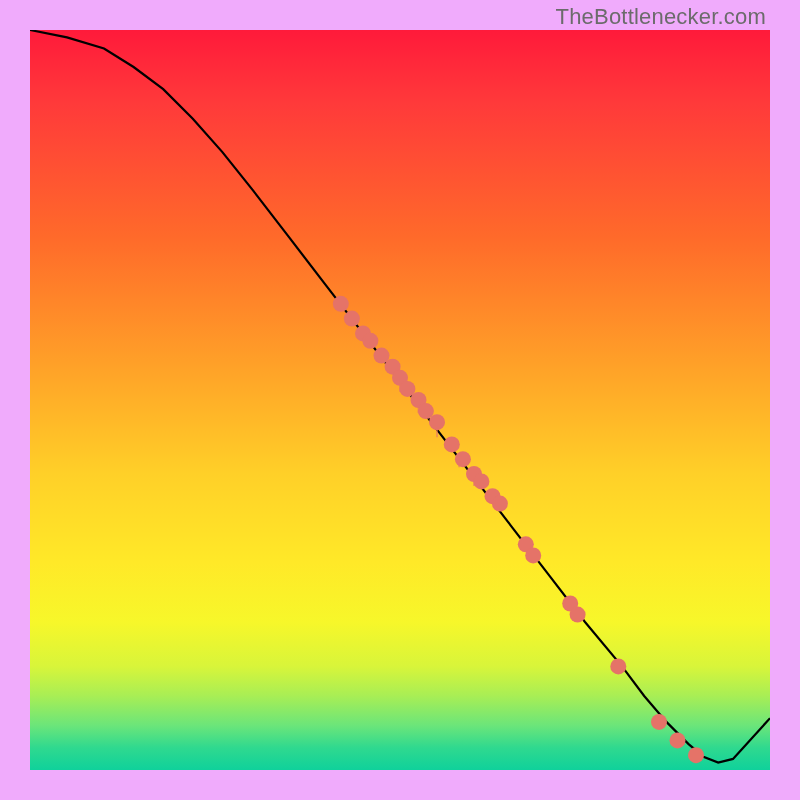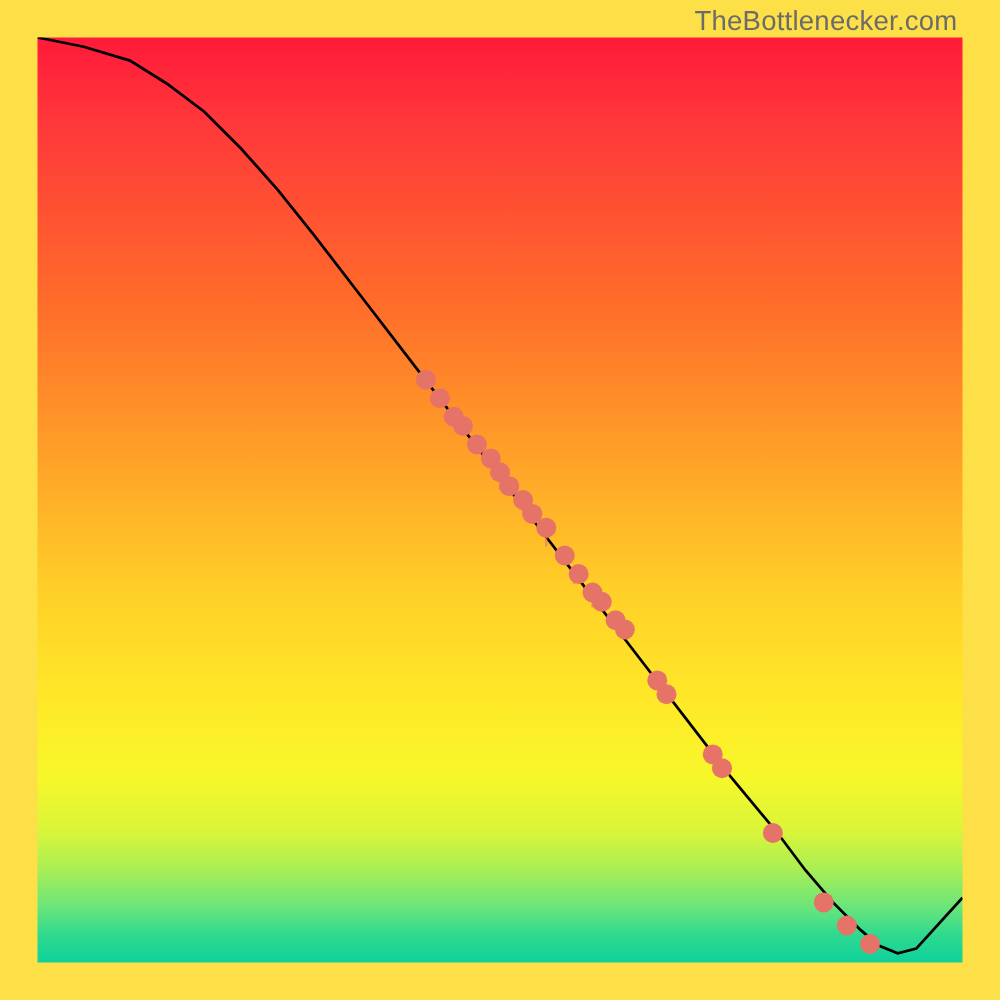--- a/index.html
+++ b/index.html
@@ -8,21 +8,21 @@
     background: #000;
     width: 800px;
     height: 800px;
     overflow: hidden;
     font-family: Arial, Helvetica, sans-serif;
   }
   .frame {
     position: relative;
     width: 800px;
     height: 800px;
-    background: #fde047;
+    background: #f0abfc;
   }
   .plot-area {
     position: absolute;
     left: 30px;
     top: 30px;
     width: 740px;
     height: 740px;
     
     background: linear-gradient(to bottom,
       #ff1a3a 0%,

